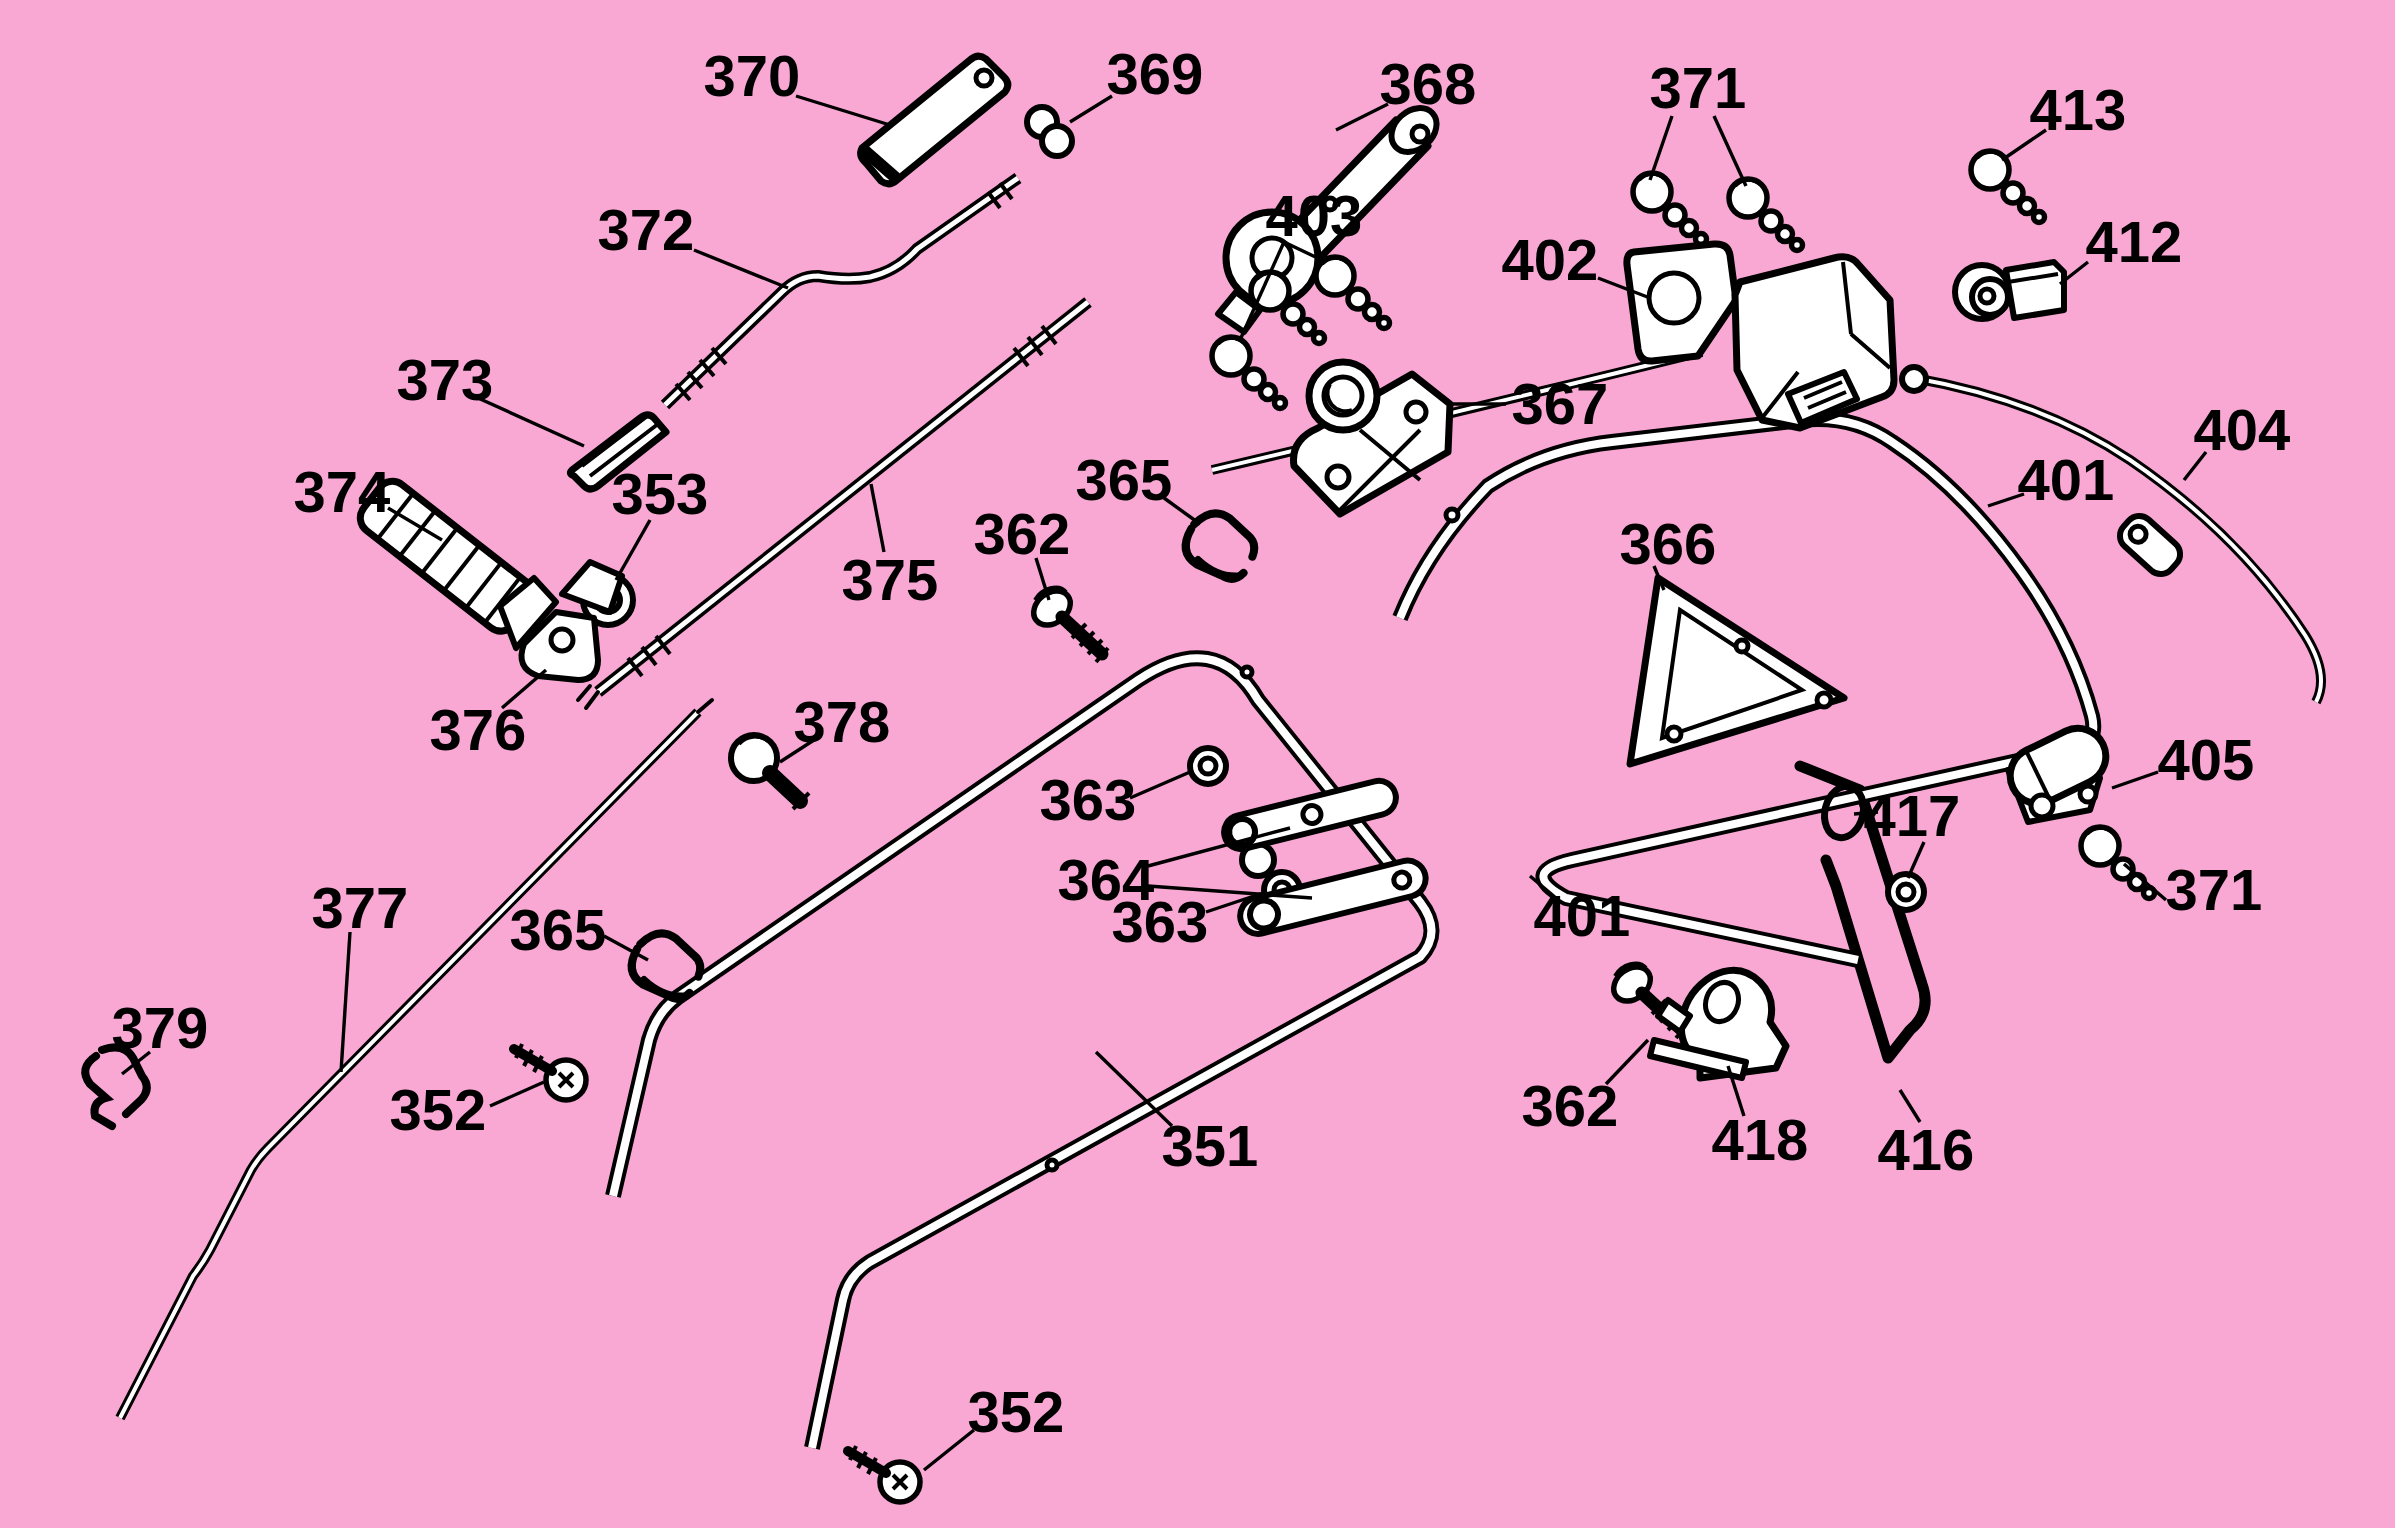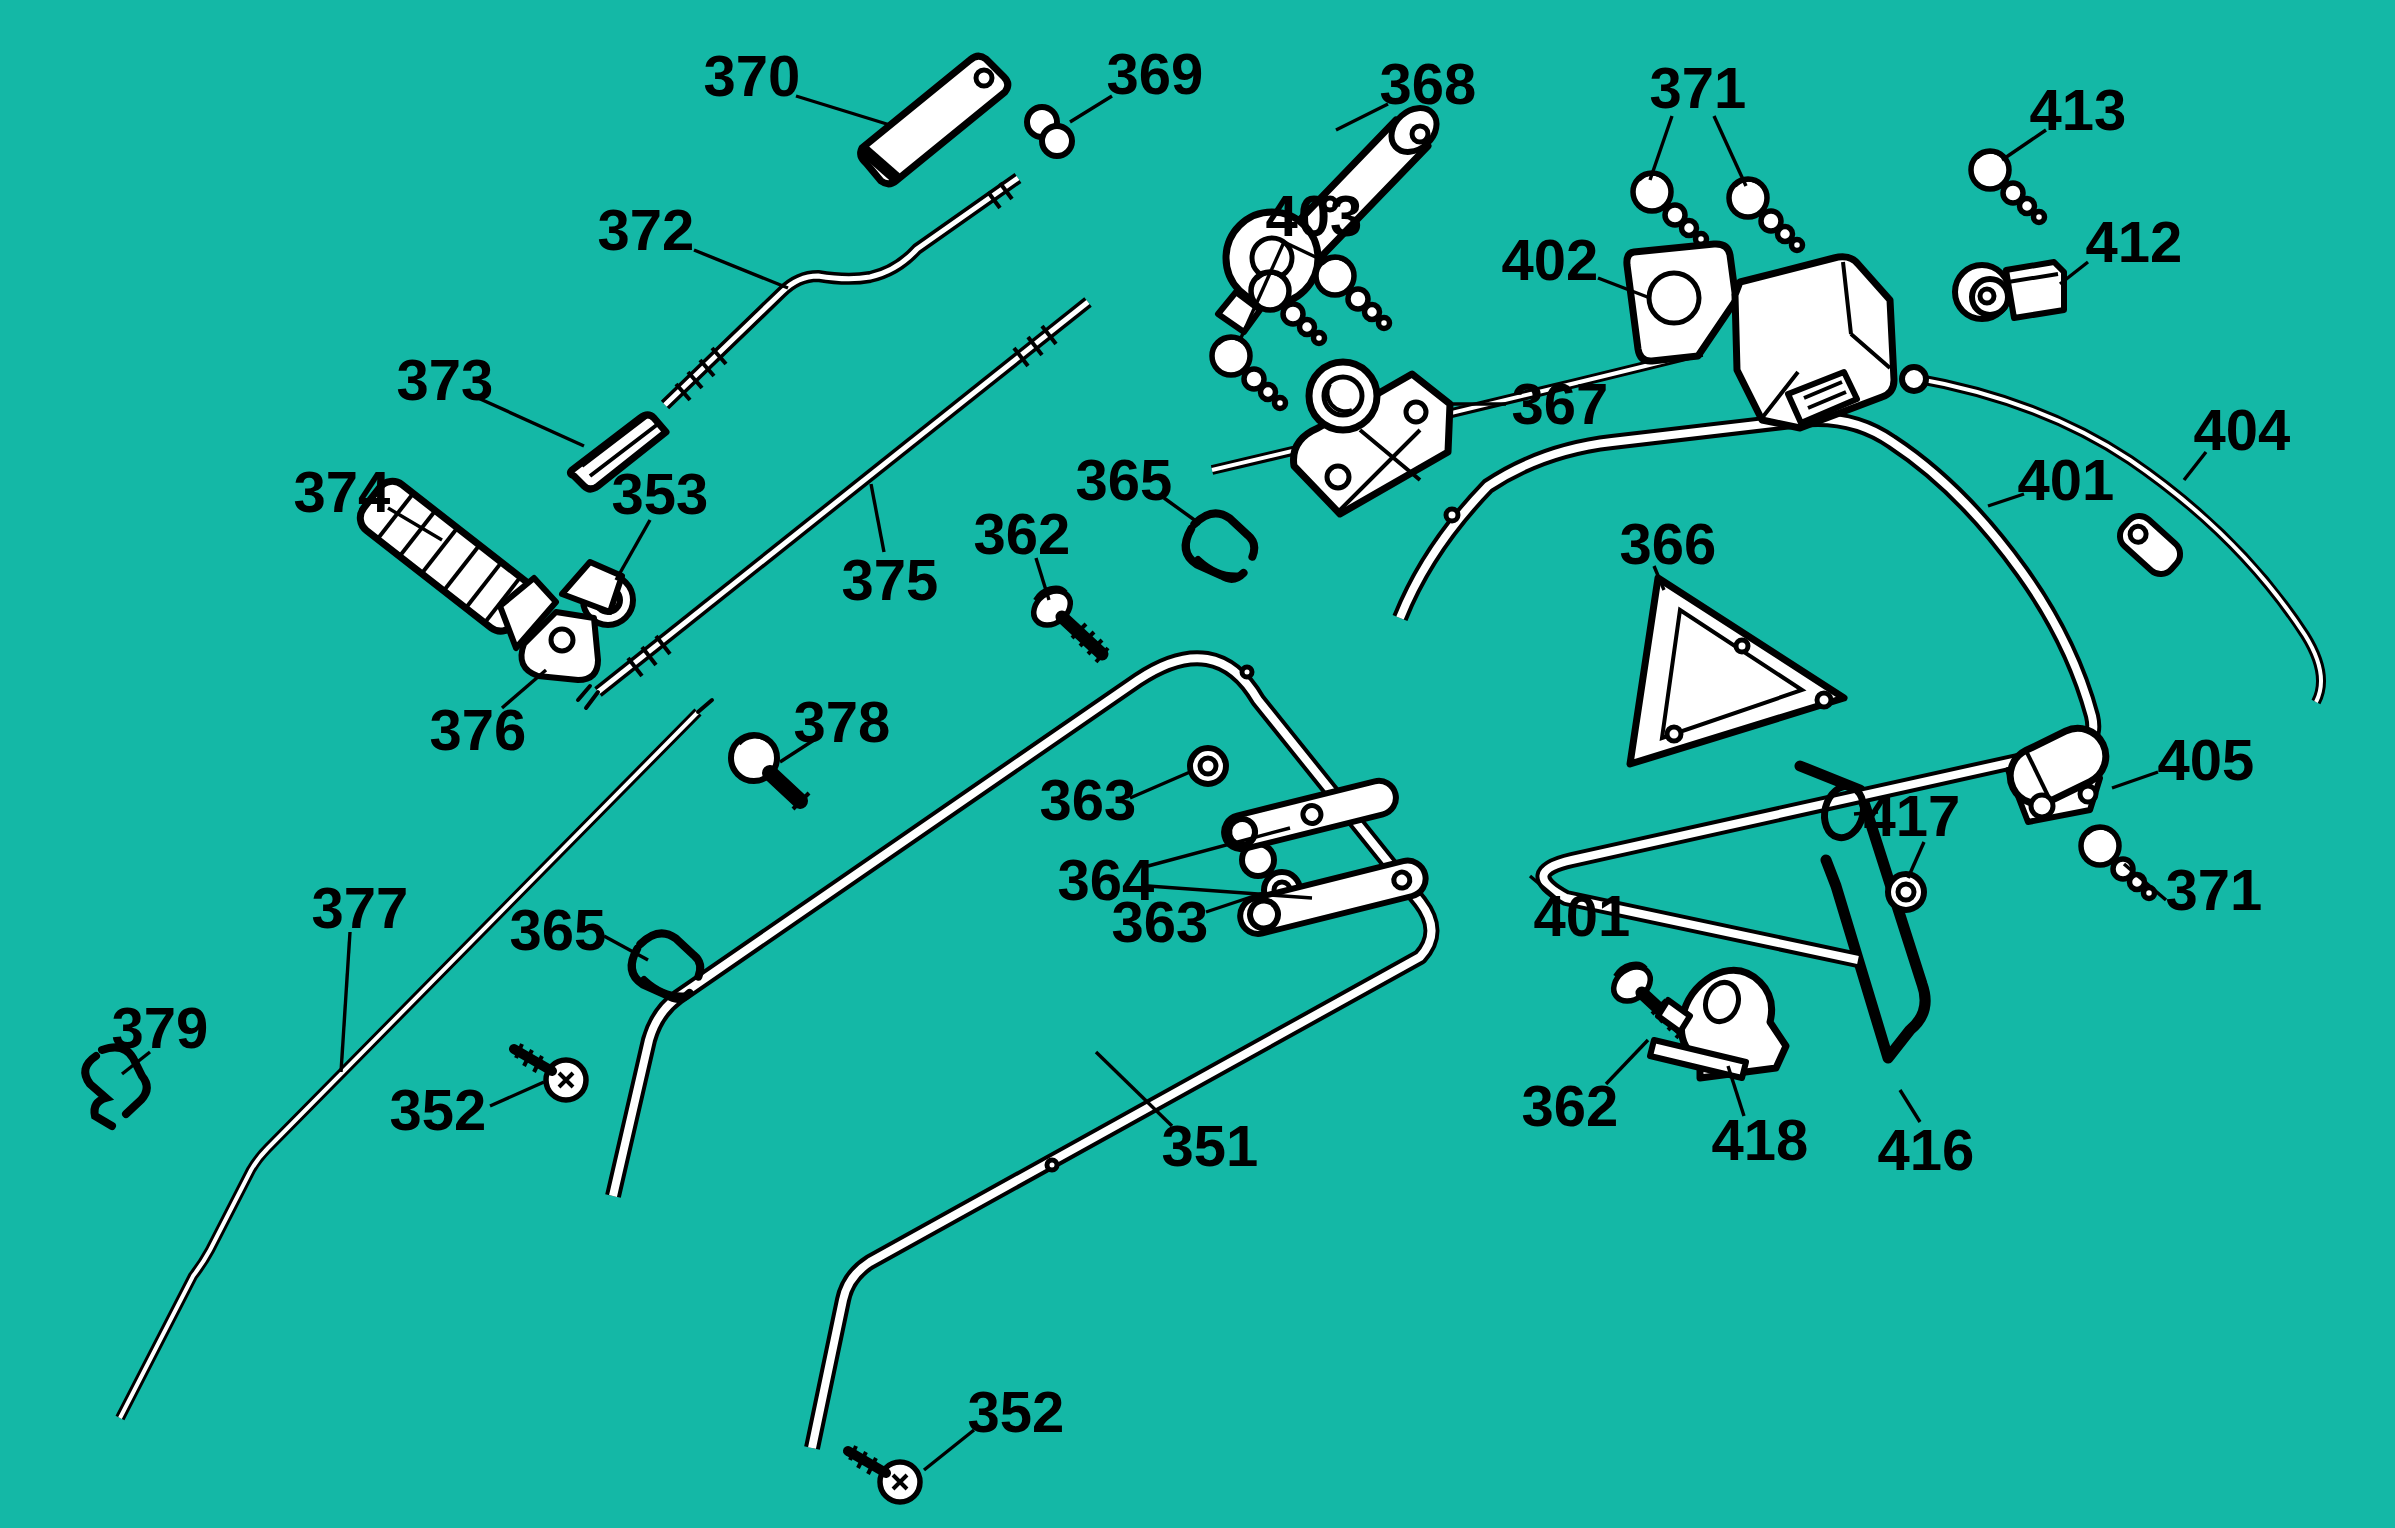--- a/index.html
+++ b/index.html
@@ -1,16 +1,16 @@
 <!DOCTYPE html>
 <html><head>
 <meta charset="utf-8">
 <style>
   html,body{margin:0;padding:0;background:#fff;}
-  .stage{position:relative;width:2395px;height:1528px;background:#14b8a6;overflow:hidden;}
+  .stage{position:relative;width:2395px;height:1528px;background:#f9a8d4;overflow:hidden;}
   svg{position:absolute;left:0;top:0;}
   .p{fill:#fff;stroke:#000;stroke-width:6;stroke-linejoin:round;}
   .p7{stroke-width:7;}
   .ln{fill:none;stroke:#000;stroke-width:4;stroke-linecap:round;}
   .ln2{fill:none;stroke:#000;stroke-width:4;}
   .t-out{fill:none;stroke:#000;stroke-width:16;stroke-linejoin:round;stroke-linecap:butt;}
   .t-in{fill:none;stroke:#fff;stroke-width:8;stroke-linejoin:round;stroke-linecap:butt;}
   .r-out{fill:none;stroke:#000;stroke-width:12;stroke-linejoin:round;}
   .r-in{fill:none;stroke:#fff;stroke-width:5;stroke-linejoin:round;}
   .c-out{fill:none;stroke:#000;stroke-width:10;}

